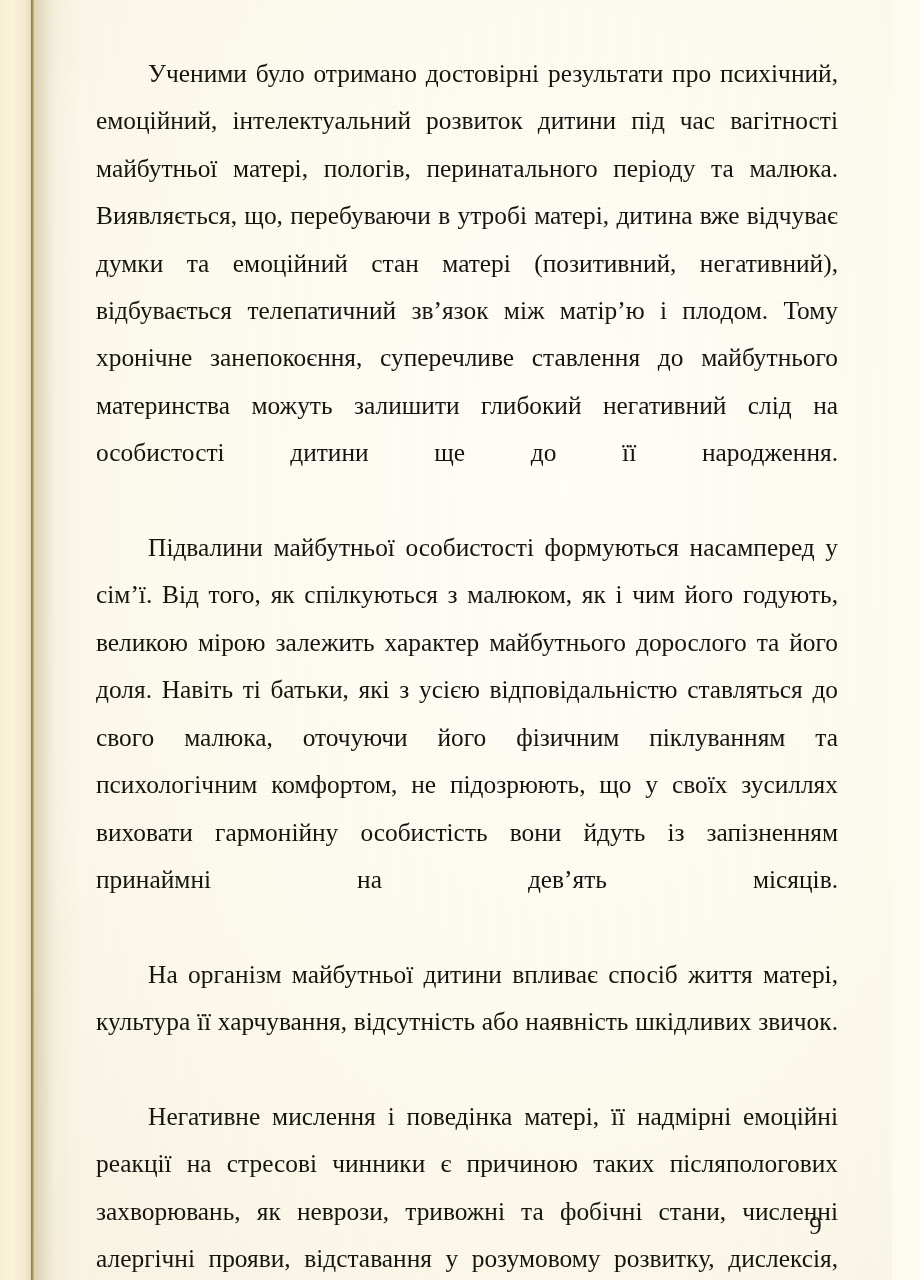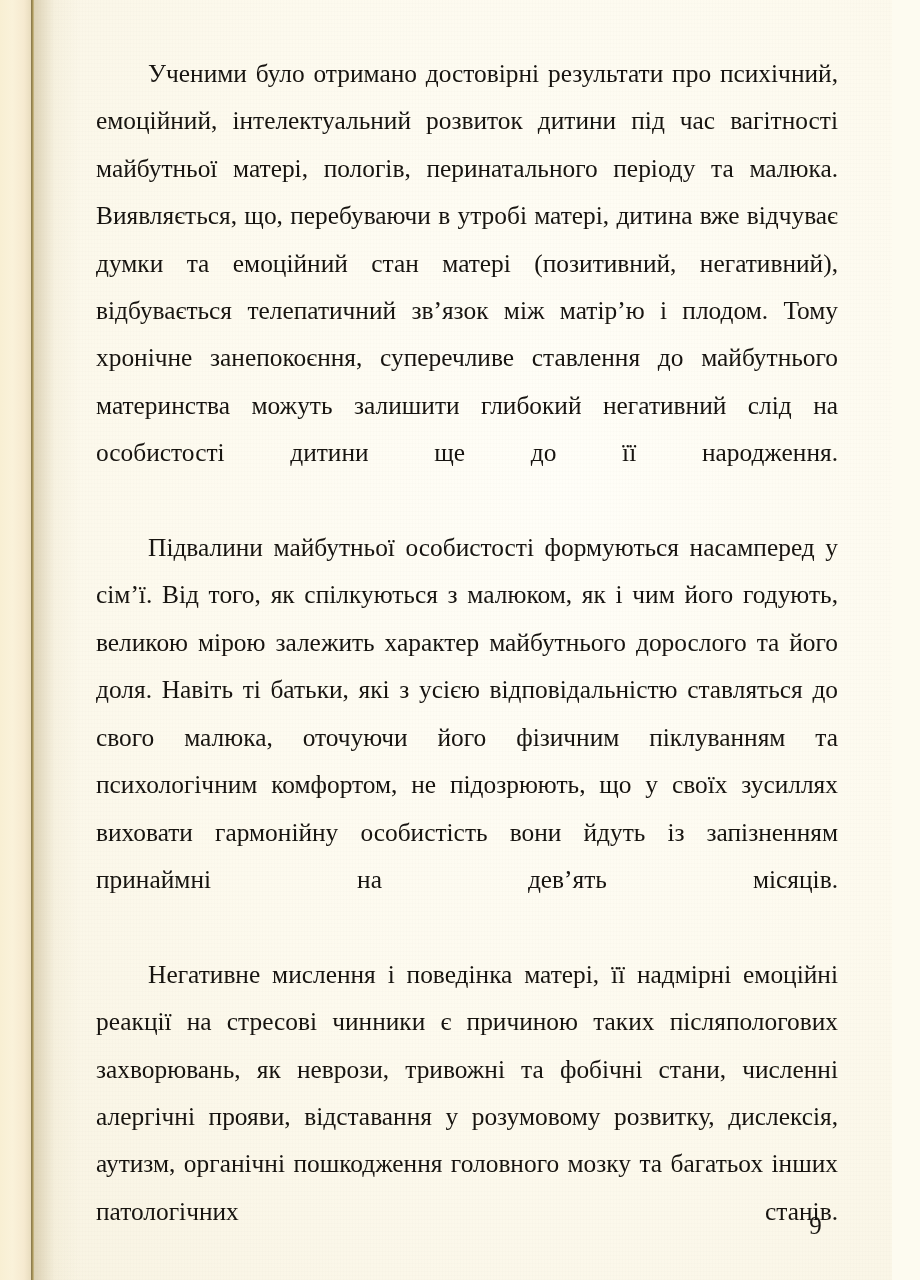--- a/index.html
+++ b/index.html
@@ -123,19 +123,20 @@
 
   <div class="page-surface">
     <div class="grain"></div>
   </div>
 
   <div class="gutter-shadow"></div>
 
   <div class="textblock">
     <p>Ученими було отримано достовірні результати про психічний, емоційний, інтелектуальний розвиток дитини під час вагітності майбутньої матері, пологів, перинатального періоду та малюка. Виявляється, що, перебуваючи в утробі матері, дитина вже відчуває думки та емоційний стан матері (позитивний, негативний), відбувається телепатичний зв’язок між матір’ю і плодом. Тому хронічне занепокоєння, суперечливе ставлення до майбутнього материнства можуть залишити глибокий негативний слід на особистості дитини ще до її народження.</p>
     <p>Підвалини майбутньої особистості формуються насамперед у сім’ї. Від того, як спілкуються з малюком, як і чим його годують, великою мірою залежить характер майбутнього дорослого та його доля. Навіть ті батьки, які з усією відповідальністю ставляться до свого малюка, оточуючи його фізичним піклуванням та психологічним комфортом, не підозрюють, що у своїх зусиллях виховати гармонійну особистість вони йдуть із запізненням принаймні на дев’ять місяців.</p>
+    <p>На організм майбутньої дитини впливає спосіб життя матері, культура її харчування, відсутність або наявність шкідливих звичок.</p>
     <p>Негативне мислення і поведінка матері, її надмірні емоційні реакції на стресові чинники є причиною таких післяпологових захворювань, як неврози, тривожні та фобічні стани, численні алергічні прояви, відставання у розумовому розвитку, дислексія, аутизм, органічні пошкодження головного мозку та багатьох інших патологічних станів.</p>
 
   </div>
 
   <div class="folio">9</div>
 
 </div>
 
 </body></html>

